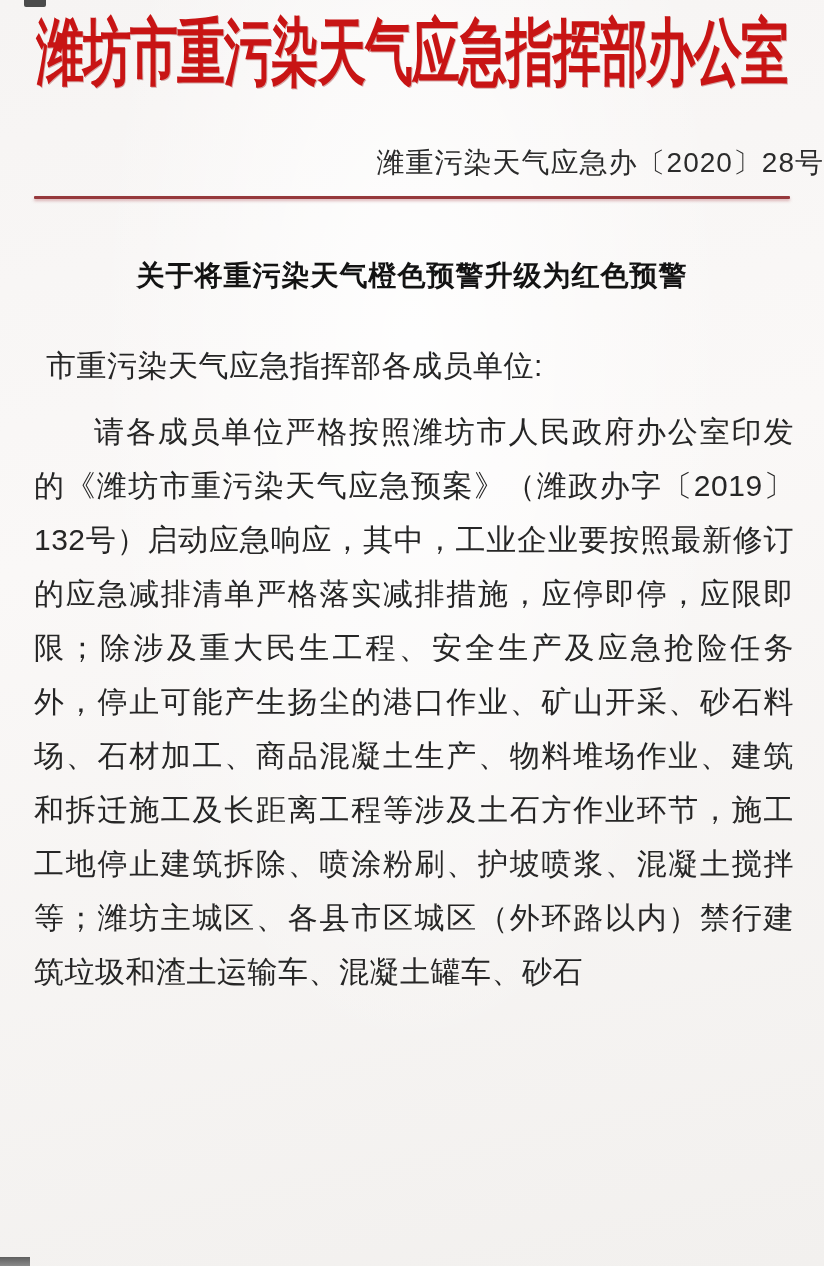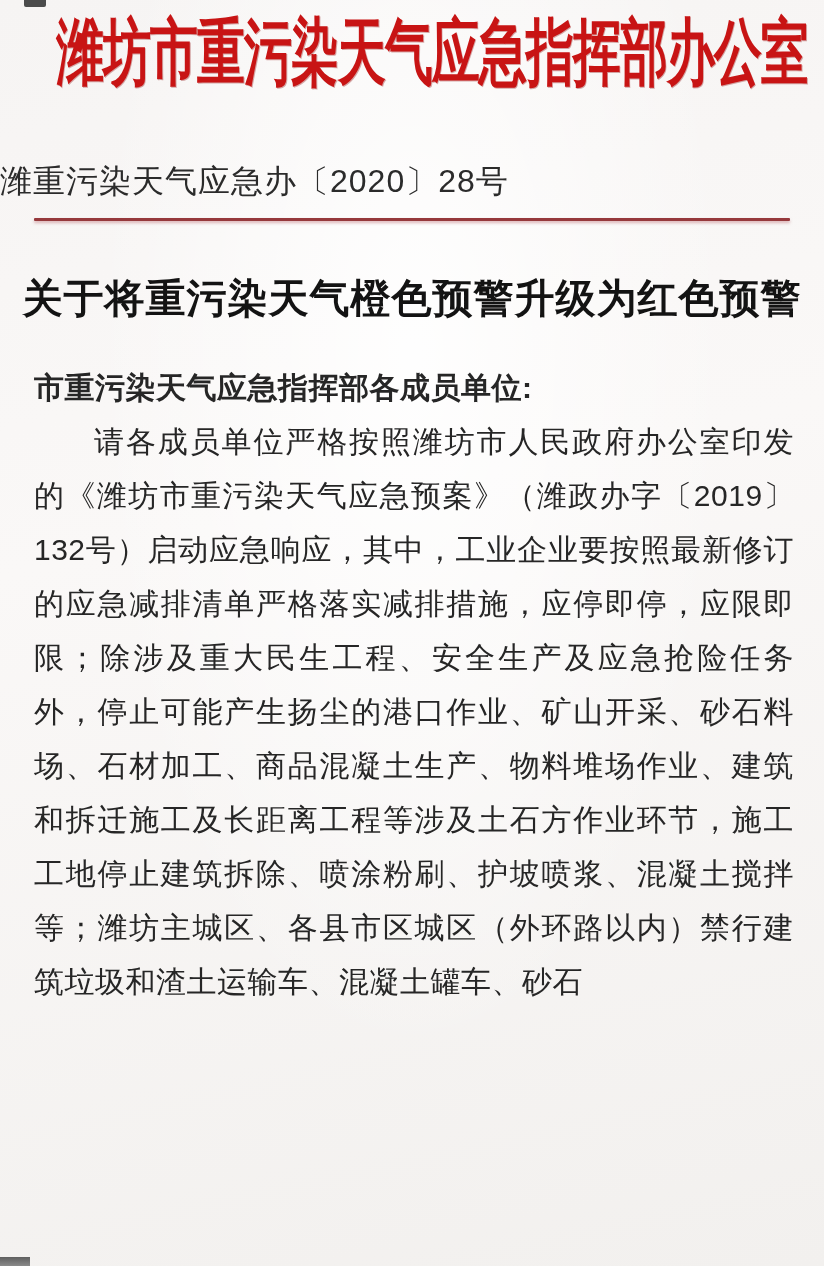--- a/index.html
+++ b/index.html
@@ -19,71 +19,72 @@
       linear-gradient(168deg, #f6f4f3 0%, #faf8f7 40%, #f2f0ee 100%);
     color: #272727;
   }
 
   
   .banner {
     margin-top: 12px;
     height: 82px;
     display: flex;
     align-items: center;
+    justify-content: center;
   }
   .banner-text {
     font-size: 55px;
     font-weight: 900;
     white-space: nowrap;
     letter-spacing: -1px;
     transform: scale(0.87, 1.32);
     transform-origin: 50% 50%;
     text-shadow: 1px 1px 0 rgba(140,10,10,0.35);
   }
 
   
   .doc-number {
-    margin-top: 66px;
-    text-align: left;
-    font-size: 32px;
+    margin-top: 50px;
+    text-align: right;
+    font-size: 28px;
     letter-spacing: 1px;
     color: #2b2b2b;
   }
 
   
   .red-line {
     margin: 14px auto 0 auto;
     width: 756px;
     height: 3px;
     border-radius: 1px;
     box-shadow: 0 2px 3px rgba(190,110,115,0.5);
   }
 
   
   .title-block {
     margin-top: 48px;
     text-align: center;
     font-weight: 900;
-    font-size: 40px;
+    font-size: 28px;
     line-height: 58px;
     letter-spacing: 1px;
     color: #131313;
   }
 
   
   .body-block {
     margin-top: 34px;
     padding: 0 30px 0 34px;
     font-size: 30px;
     line-height: 54px;
     letter-spacing: 0.5px;
     text-align: justify;
     color: #262626;
   }
-  .salutation { margin: 0; font-weight: bold; }
+  .salutation { margin: 12px; }
   .para {
     margin: 0;
     text-indent: 2em;
   }
 
   
   .artifact-top-left {
     position: absolute;
     top: 0;
     left: 24px;

